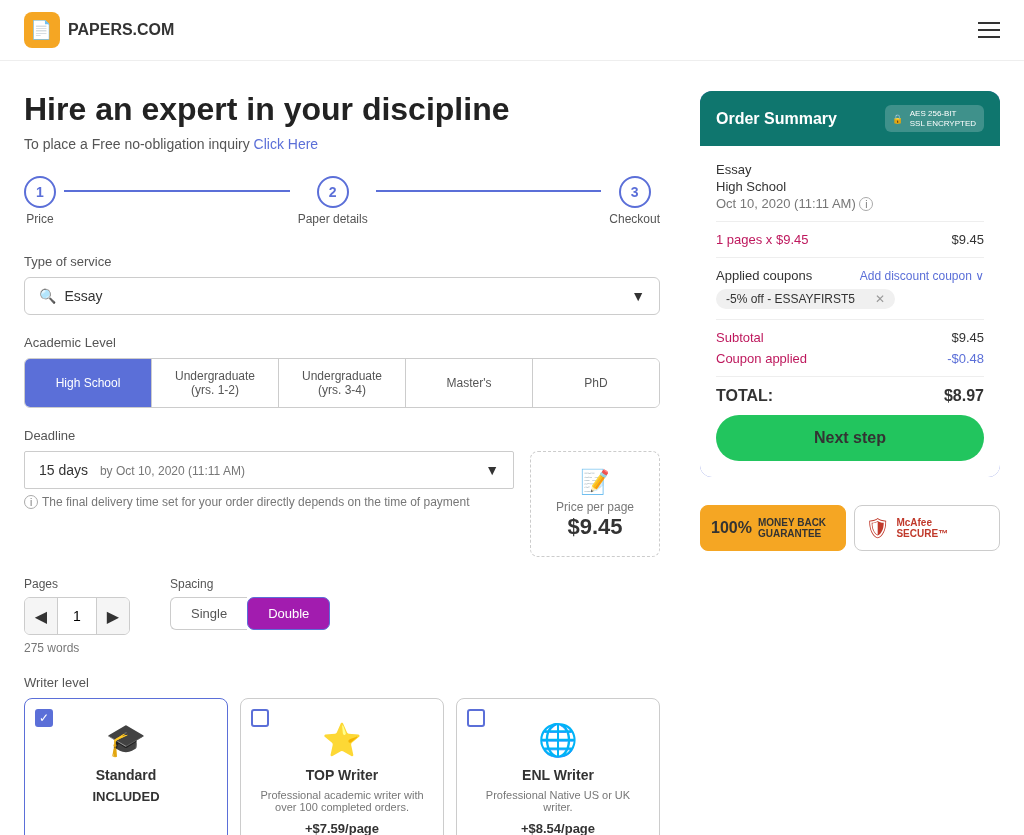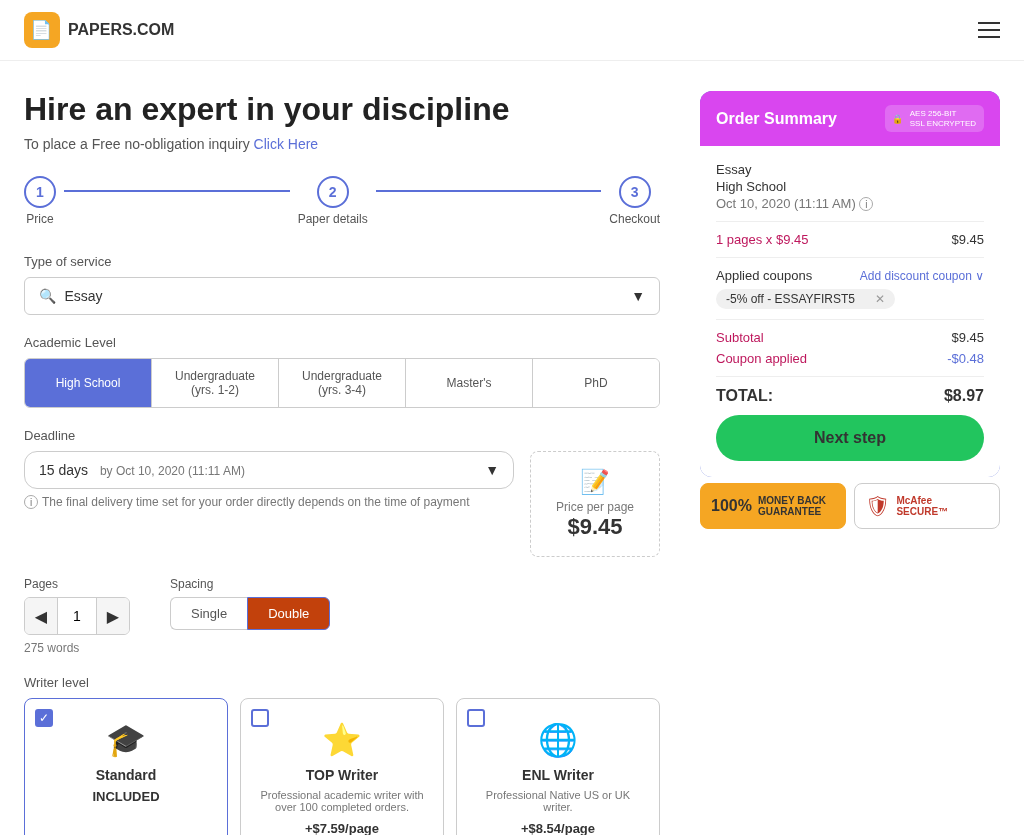--- a/index.html
+++ b/index.html
@@ -40,71 +40,71 @@
     .service-select-left span { color: #333; }
 
     
     .academic-levels { display: flex; border: 1px solid #ccc; border-radius: 6px; overflow: hidden; }
     .academic-btn { flex: 1; padding: 10px 6px; border: none; background: #fff; cursor: pointer; font-size: 12px; text-align: center; border-right: 1px solid #ccc; color: #555; }
     .academic-btn:last-child { border-right: none; }
     .academic-btn.active { background: #5b6fd8; color: #fff; }
 
     
     .deadline-row { display: flex; gap: 16px; }
-    .deadline-select { display: flex; align-items: center; border: 1px solid #ccc; border-radius: 13px; padding: 10px 14px; flex: 1; cursor: pointer; justify-content: space-between; background: #fff; }
+    .deadline-select { display: flex; align-items: center; border: 1px solid #ccc; border-radius: 2px; padding: 10px 14px; flex: 1; cursor: pointer; justify-content: space-between; background: #fff; }
     .deadline-note { font-size: 12px; color: #777; margin-top: 6px; display: flex; align-items: flex-start; gap: 4px; }
     .price-per-page { border: 1px dashed #ccc; border-radius: 8px; padding: 16px; text-align: center; min-width: 130px; }
     .price-per-page-label { font-size: 12px; color: #777; }
     .price-per-page-value { font-size: 22px; font-weight: bold; color: #333; }
 
     
     .pages-spacing-row { display: flex; gap: 40px; margin-bottom: 6px; }
     .pages-control { display: flex; align-items: center; gap: 0; border: 1px solid #ccc; border-radius: 6px; overflow: hidden; }
     .pages-btn { width: 32px; height: 36px; border: none; background: #f5f5f5; cursor: pointer; font-size: 16px; display: flex; align-items: center; justify-content: center; color: #333; }
     .pages-value { width: 40px; height: 36px; border: none; border-left: 1px solid #ccc; border-right: 1px solid #ccc; text-align: center; font-size: 14px; }
     .spacing-group { display: flex; }
     .spacing-btn { padding: 8px 20px; border: 1px solid #ccc; background: #fff; cursor: pointer; font-size: 13px; color: #555; }
     .spacing-btn:first-child { border-radius: 6px 0 0 6px; border-right: none; }
     .spacing-btn:last-child { border-radius: 0 6px 6px 0; }
-    .spacing-btn.active { background: #c2410c; color: #fff; border-color: #5b6fd8; }
+    .spacing-btn.active { background: #a21caf; color: #fff; border-color: #5b6fd8; border-radius: 7px; }
     .words-hint { font-size: 12px; color: #777; }
 
     
     .writer-levels { display: flex; gap: 12px; margin-bottom: 20px; }
     .writer-card { flex: 1; border: 1px solid #ccc; border-radius: 8px; padding: 14px; display: flex; flex-direction: column; align-items: center; text-align: center; position: relative; }
     .writer-card.selected { border-color: #5b6fd8; }
     .writer-checkbox { position: absolute; top: 10px; left: 10px; width: 18px; height: 18px; border: 2px solid #5b6fd8; border-radius: 3px; background: #5b6fd8; display: flex; align-items: center; justify-content: center; }
     .writer-checkbox.unchecked { background: #fff; }
     .writer-icon { font-size: 32px; color: #5b6fd8; margin: 8px 0; }
     .writer-name { font-weight: bold; font-size: 14px; color: #333; margin-bottom: 6px; }
     .writer-desc { font-size: 11px; color: #777; margin-bottom: 8px; }
     .writer-price { font-weight: bold; font-size: 13px; color: #333; }
 
     
     .order-summary { background: #5b6fd8; border-radius: 12px; overflow: hidden; }
-    .summary-header { background: #d946ef; padding: 14px 16px; display: flex; align-items: center; justify-content: space-between; }
+    .summary-header { background: #0f766e; padding: 14px 16px; display: flex; align-items: center; justify-content: space-between; }
     .summary-title { color: #fff; font-size: 16px; font-weight: bold; }
     .ssl-badge { background: rgba(255,255,255,0.2); border-radius: 6px; padding: 4px 8px; display: flex; align-items: center; gap: 6px; color: #fff; font-size: 9px; }
     .summary-body { background: #fff; padding: 16px; }
     .summary-item { font-size: 13px; color: #333; margin-bottom: 2px; }
     .summary-item.light { color: #777; }
     .summary-divider { height: 1px; background: #eee; margin: 10px 0; }
     .summary-row { display: flex; justify-content: space-between; font-size: 13px; margin-bottom: 6px; }
     .summary-row .label { color: #be185d; }
     .summary-row .value { color: #333; }
     .coupon-section { margin: 8px 0; }
     .coupon-row { display: flex; justify-content: space-between; align-items: center; font-size: 13px; margin-bottom: 4px; }
     .coupon-link { color: #5b6fd8; font-size: 12px; cursor: pointer; }
     .coupon-tag { display: inline-flex; align-items: center; gap: 20px; background: #f0f0f0; border-radius: 12px; padding: 3px 10px; font-size: 12px; }
     .coupon-x { cursor: pointer; color: #999; }
     .total-row { display: flex; justify-content: space-between; align-items: center; font-size: 16px; font-weight: bold; margin: 10px 0; }
     .next-btn { width: 100%; background: #22c55e; border: none; border-radius: 30px; padding: 14px; font-size: 16px; font-weight: bold; color: #333; cursor: pointer; }
 
     
-    .guarantees { display: flex; gap: 8px; margin-top: 6px; }
+    .guarantees { display: flex; gap: 8px; margin-top: 28px; }
     .guarantee-box { flex: 1; border: 1px solid #ccc; border-radius: 8px; padding: 10px; display: flex; align-items: center; gap: 6px; }
     .guarantee-box.gold { background: #f5a623; border-color: #f5a623; }
     .guarantee-text { font-size: 10px; font-weight: bold; color: #333; }
     .guarantee-logo { font-size: 10px; font-weight: bold; color: #c0392b; }
 
     .info-icon { display: inline-block; width: 14px; height: 14px; border-radius: 50%; border: 1px solid #aaa; text-align: center; line-height: 14px; font-size: 10px; color: #777; }
 
     .pages-section-label { font-size: 12px; color: #555; margin-bottom: 6px; }
     .spacing-section-label { font-size: 12px; color: #555; margin-bottom: 6px; }
   </style>

